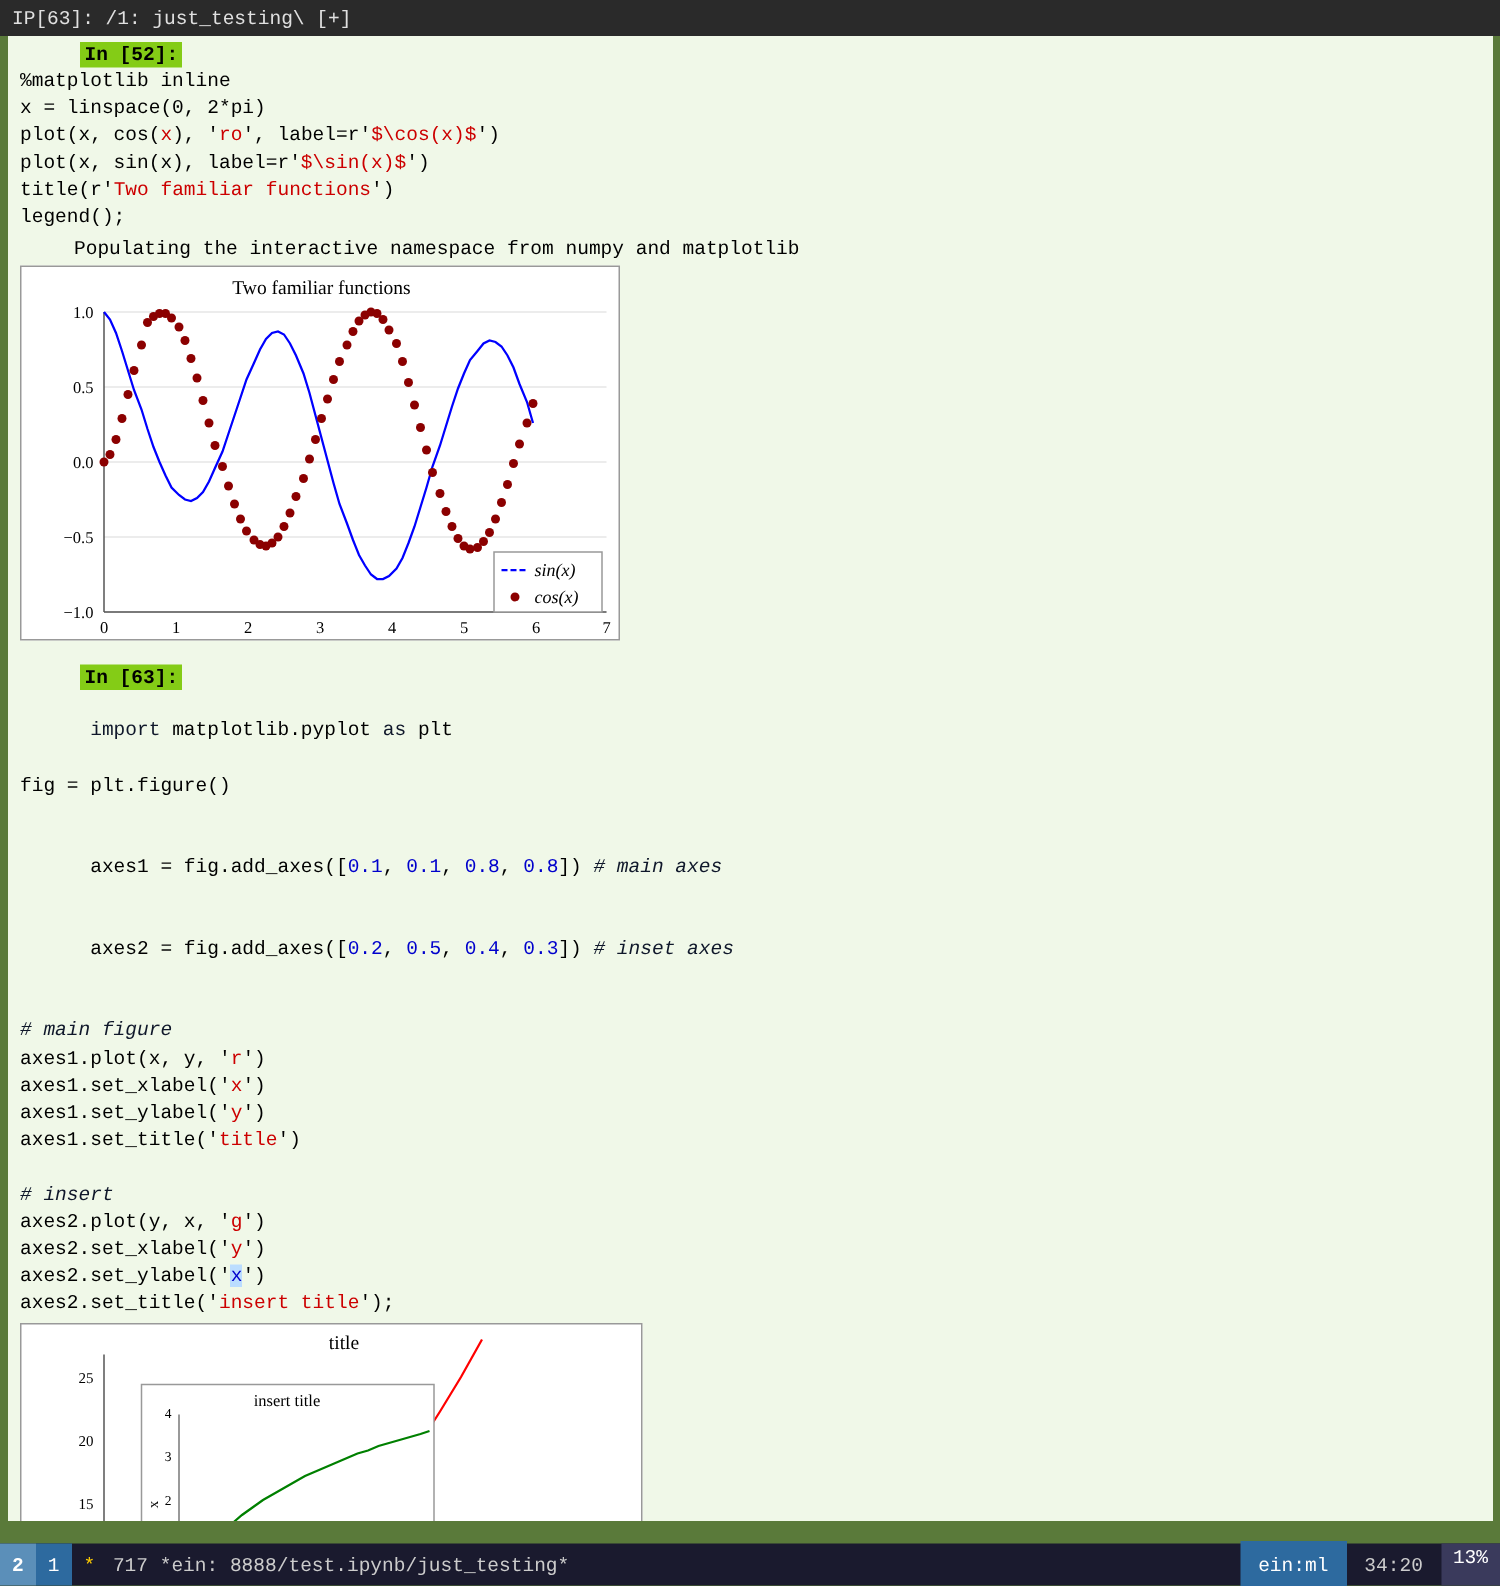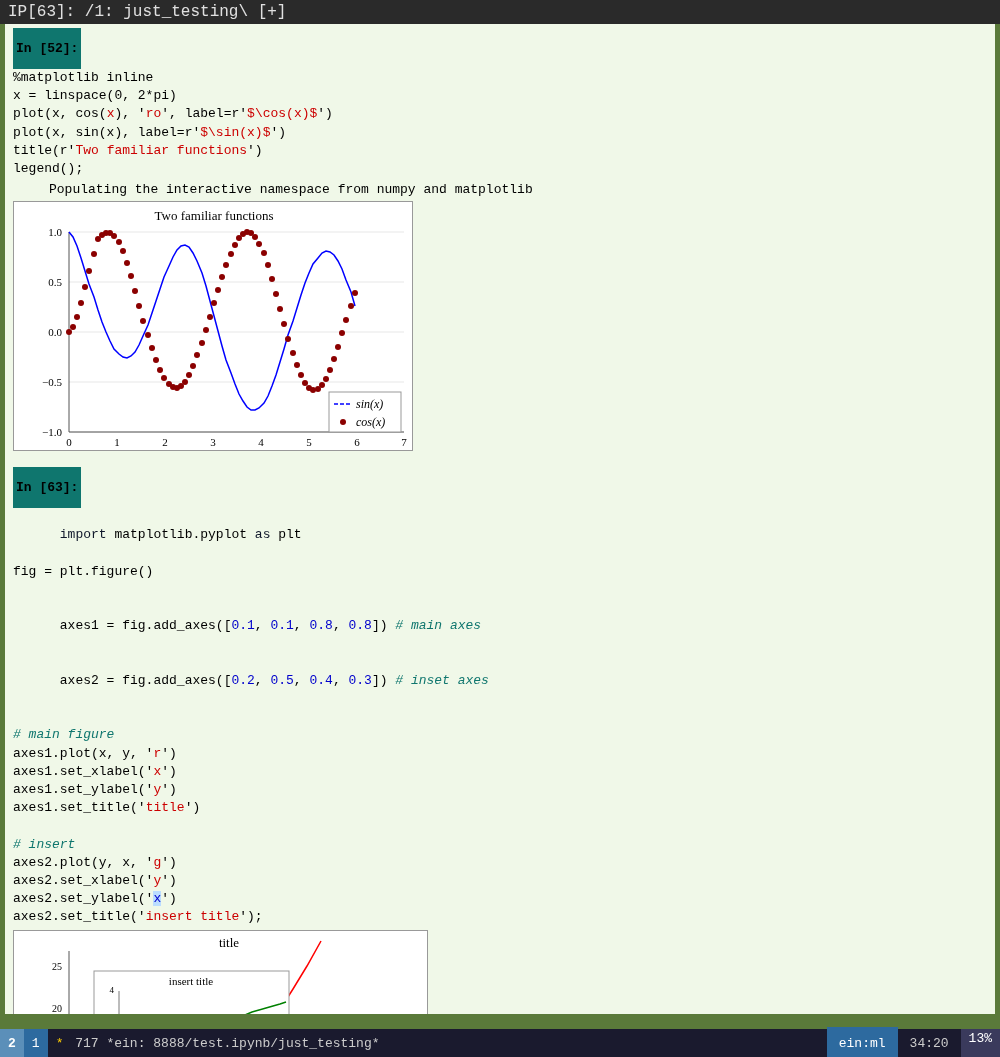--- a/index.html
+++ b/index.html
@@ -11,21 +11,21 @@
       height: 1057px;
       overflow: hidden;
       position: relative;
     }
 
     
     #title-bar {
       background: #2a2a2a;
       color: #e0e0e0;
       padding: 3px 8px;
-      font-size: 16px;
+      font-size: 13px;
       height: 24px;
       display: flex;
       align-items: center;
     }
 
     
     #notebook {
       background: #f0f8e8;
       width: 990px;
       margin: 0 5px;
@@ -50,28 +50,29 @@
 
     .code-line {
       font-family: 'Courier New', Courier, monospace;
       font-size: 13px;
       white-space: pre;
       line-height: 1.4;
     }
 
     .kw-green { color: #0f172a; }
     .str-red { color: #cc0000; }
-    .comment-italic { color: #0f766e; font-style: italic; }
+    .comment-italic { color: #0f172a; font-style: italic; }
     .plain { color: #000000; }
     .output-text { color: #000000; }
     .label-yellow {
-      background: #0f766e;
+      background: #84cc16;
       color: #000;
-      padding: 13px 3px;
+      padding: 1px 3px;
       display: inline-block;
+      margin-left: 40px;
     }
 
     
     #status-bar {
       position: fixed;
       bottom: 0;
       left: 0;
       width: 1000px;
       height: 28px;
       background: #1a1a2e;

